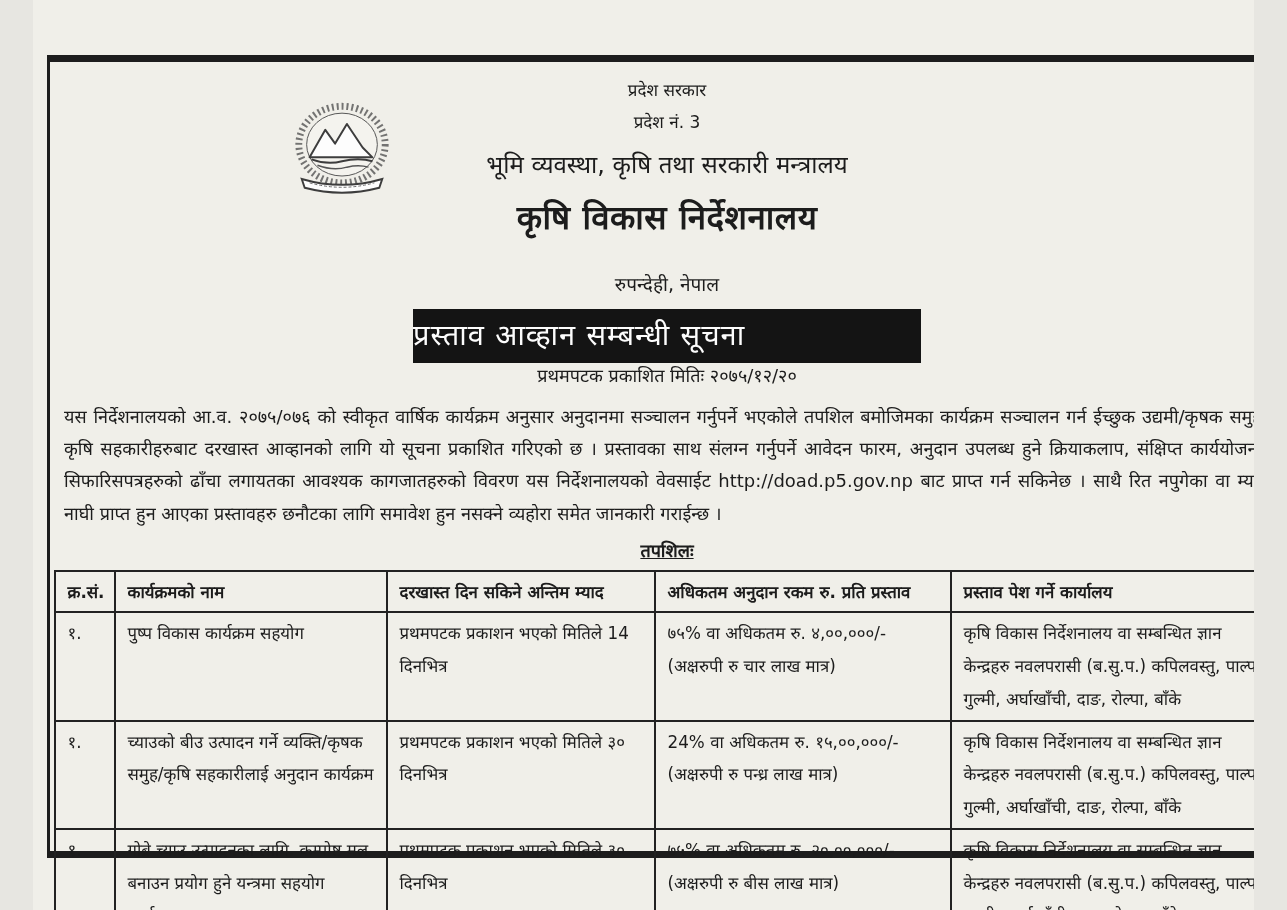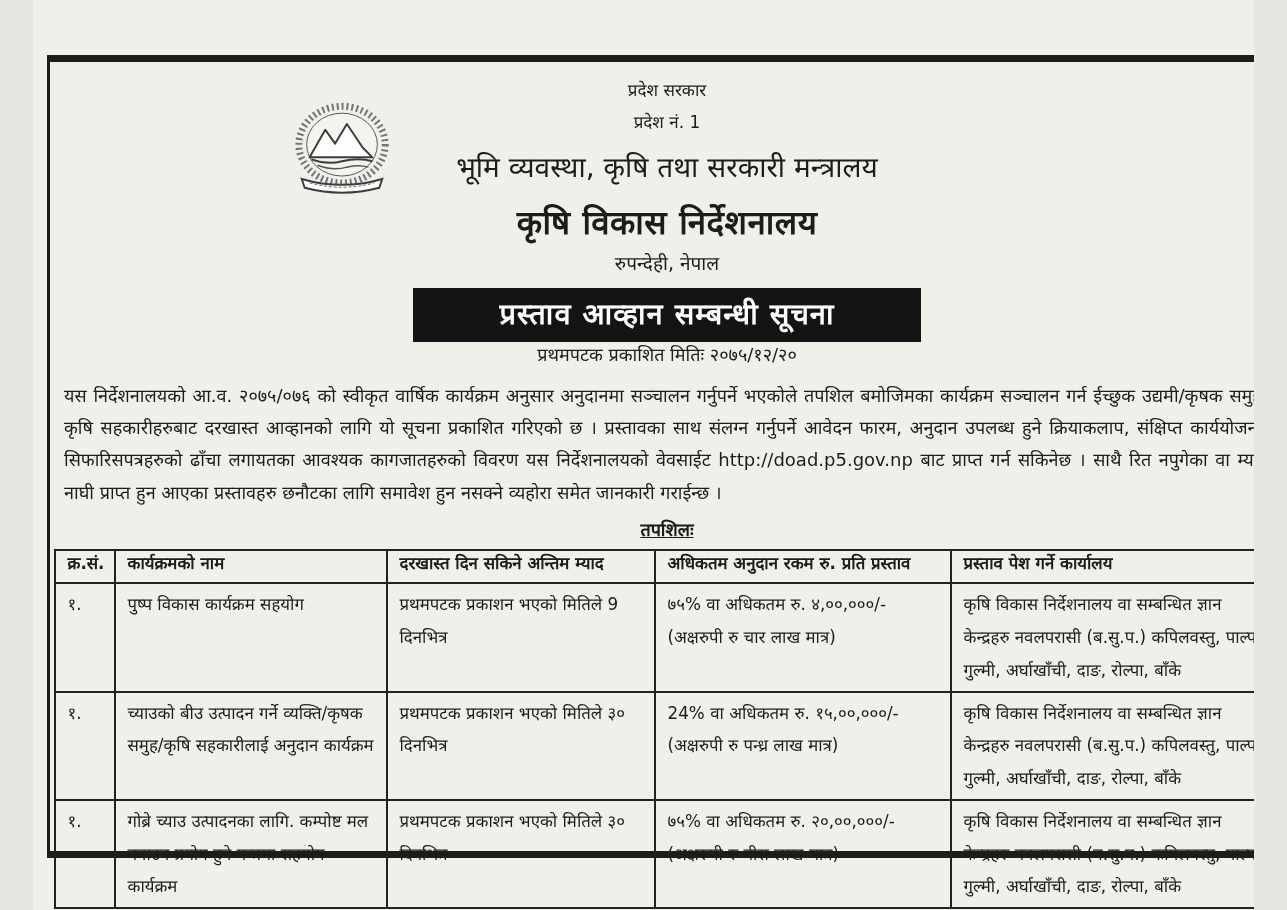--- a/index.html
+++ b/index.html
@@ -13,27 +13,27 @@
     color:#1c1c1c;
   }
   .doc {
     position:absolute; left:14px; top:55px; width:1240px; height:803px;
     box-sizing:border-box;
     border:3px solid #1d1d1d; border-top-width:7px; border-bottom-width:7px;
     padding-top:12px;
   }
   .center { text-align:center; }
   .hdr-small { font-size:17px; line-height:1.9; }
-  .hdr-ministry { font-size:28px; margin-top:8px; }
+  .hdr-ministry { font-size:24px; margin-top:8px; }
   .hdr-directorate { font-size:33px; font-weight:700; margin-top:14px; letter-spacing:.5px; }
-  .hdr-location { font-size:19px; margin-top:6px; }
+  .hdr-location { font-size:19px; margin-top:32px; }
   .emblem { position:absolute; left:238px; top:40px; width:108px; height:94px; }
   .title-bar {
     width:508px; margin:12px auto 0; background:#141414; color:#fdfdfd;
-    font-size:29px; font-weight:700; text-align:center; padding:5px 0 10px;
+    font-size:29px; font-weight:400; padding:5px 0 10px;
     letter-spacing:1px;
   }
   .pub-date { font-size:18px; }
   .body-par {
     margin:14px 16px 0 14px; text-align:justify;
     font-size:18px; line-height:1.8;
   }
   .tbl-caption {
     text-align:center; font-weight:700; font-size:18px;
     margin-top:8px;
@@ -41,21 +41,21 @@
   .tbl-caption span { text-decoration:underline; }
   table.detail {
     border-collapse:collapse; table-layout:fixed;
     width:1225px; margin:8px auto 0;
   }
   table.detail th, table.detail td {
     border:2px solid #222; padding:4px 10px 4px 12px;
     vertical-align:top; text-align:left;
     font-size:16.8px; overflow:hidden;
   }
-  table.detail th { font-weight:700; line-height:1.5; padding-top:0; padding-bottom:6px;border-radius:12px; }
+  table.detail th { font-weight:700; line-height:1.5; padding-top:8px; padding-bottom:6px;border-radius:12px; }
   table.detail td { line-height:1.95; }
   td.sn, th.sn { text-align:left; padding-left:14px; }
   tr.r1 td { height:86px; }
   tr.r2 td { height:86px; }
   tr.r3 td { height:90px; }
 </style>
 </head>
 <body>
 
 <div class="page">
@@ -65,21 +65,21 @@
       <ellipse cx="55" cy="43" rx="44" ry="39" fill="none" stroke="#4a4a4a" stroke-width="7" stroke-dasharray="2 3" opacity="0.75"></ellipse>
       <ellipse cx="55" cy="43" rx="36" ry="32" fill="#f4f3ee" stroke="#555" stroke-width="1"></ellipse>
       <path d="M22 56 L38 28 L48 42 L60 22 L76 46 L86 56 Z" fill="#fdfdfd" stroke="#3d3d3d" stroke-width="2" stroke-linejoin="round"></path>
       <path d="M24 58 Q40 64 55 60 Q72 56 86 60" fill="none" stroke="#3d3d3d" stroke-width="2"></path>
       <path d="M30 64 Q46 70 60 66 Q72 63 82 66" fill="none" stroke="#555" stroke-width="1.5"></path>
       <path d="M14 78 Q55 90 96 78 L93 87 Q55 97 17 87 Z" fill="#fdfdfd" stroke="#3d3d3d" stroke-width="2"></path>
       <path d="M22 82 Q55 91 88 82" fill="none" stroke="#6a6a6a" stroke-width="1" stroke-dasharray="3 2"></path>
     </svg>
 
     <div class="center hdr-small">प्रदेश सरकार</div>
-    <div class="center hdr-small">प्रदेश नं. 1</div>
+    <div class="center hdr-small">प्रदेश नं. 3</div>
     <div class="center hdr-ministry">भूमि व्यवस्था, कृषि तथा सरकारी मन्त्रालय</div>
     <div class="center hdr-directorate">कृषि विकास निर्देशनालय</div>
     <div class="center hdr-location">रुपन्देही, नेपाल</div>
 
     <div class="title-bar">प्रस्ताव आव्हान सम्बन्धी सूचना</div>
     <div class="center pub-date">प्रथमपटक प्रकाशित मितिः २०७५/१२/२०</div>
 
     <div class="body-par">यस निर्देशनालयको आ.व. २०७५/०७६ को स्वीकृत वार्षिक कार्यक्रम अनुसार अनुदानमा सञ्चालन गर्नुपर्ने भएकोले तपशिल बमोजिमका कार्यक्रम सञ्चालन गर्न ईच्छुक उद्यमी/कृषक समुह/कृषि सहकारीहरुबाट दरखास्त आव्हानको लागि यो सूचना प्रकाशित गरिएको छ । प्रस्तावका साथ संलग्न गर्नुपर्ने आवेदन फारम, अनुदान उपलब्ध हुने क्रियाकलाप, संक्षिप्त कार्ययोजना, सिफारिसपत्रहरुको ढाँचा लगायतका आवश्यक कागजातहरुको विवरण यस निर्देशनालयको वेवसाईट http://doad.p5.gov.np बाट प्राप्त गर्न सकिनेछ । साथै रित नपुगेका वा म्याद नाघी प्राप्त हुन आएका प्रस्तावहरु छनौटका लागि समावेश हुन नसक्ने व्यहोरा समेत जानकारी गराईन्छ ।</div>
 
     <div class="tbl-caption">
@@ -100,21 +100,21 @@
           <th>कार्यक्रमको नाम</th>
           <th>दरखास्त दिन सकिने अन्तिम म्याद</th>
           <th>अधिकतम अनुदान रकम रु. प्रति प्रस्ताव</th>
           <th>प्रस्ताव पेश गर्ने कार्यालय</th>
         </tr>
       </thead>
       <tbody>
         <tr class="r1">
           <td class="sn">१.</td>
           <td>पुष्प विकास कार्यक्रम सहयोग</td>
-          <td>प्रथमपटक प्रकाशन भएको मितिले 9 दिनभित्र</td>
+          <td>प्रथमपटक प्रकाशन भएको मितिले 14 दिनभित्र</td>
           <td>
             <div>७५% वा अधिकतम रु. ४,००,०००/-</div>
             <div>(अक्षरुपी रु चार लाख मात्र)</div>
           </td>
           <td>कृषि विकास निर्देशनालय वा सम्बन्धित ज्ञान केन्द्रहरु नवलपरासी (ब.सु.प.) कपिलवस्तु, पाल्पा, गुल्मी, अर्घाखाँची, दाङ, रोल्पा, बाँके</td>
         </tr>
         <tr class="r2">
           <td class="sn">१.</td>
           <td>च्याउको बीउ उत्पादन गर्ने व्यक्ति/कृषक समुह/कृषि सहकारीलाई अनुदान कार्यक्रम</td>
           <td>प्रथमपटक प्रकाशन भएको मितिले ३० दिनभित्र</td>

